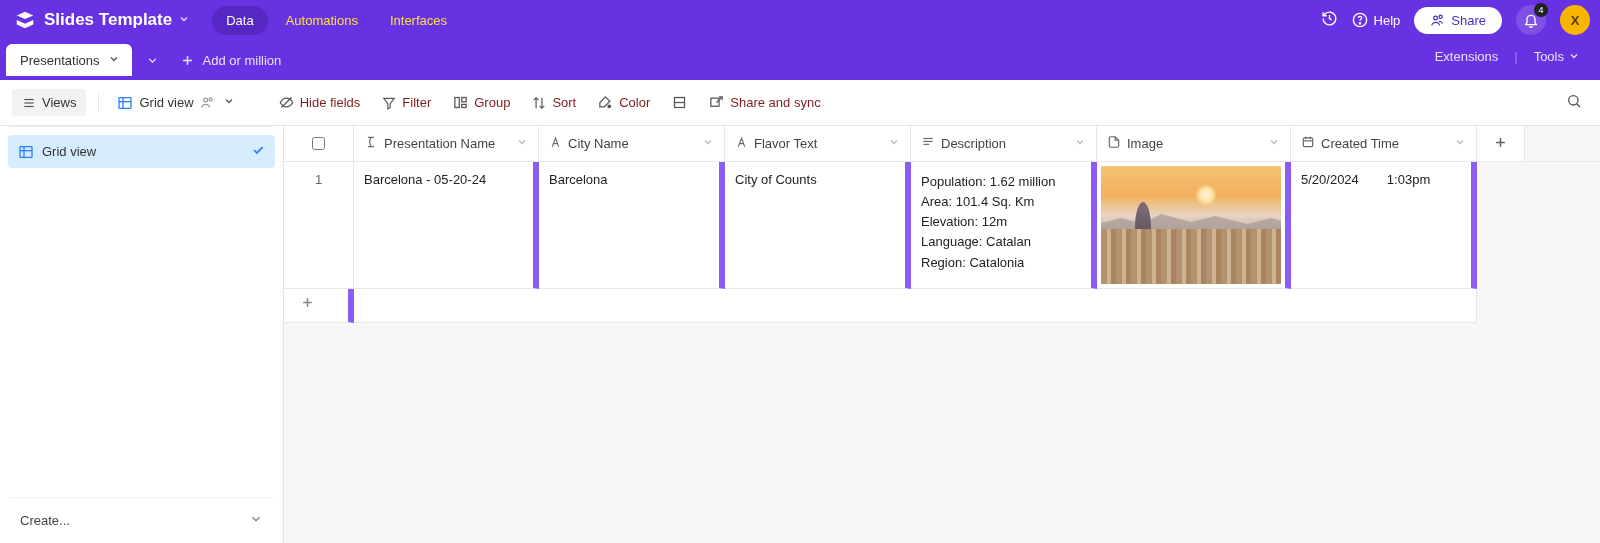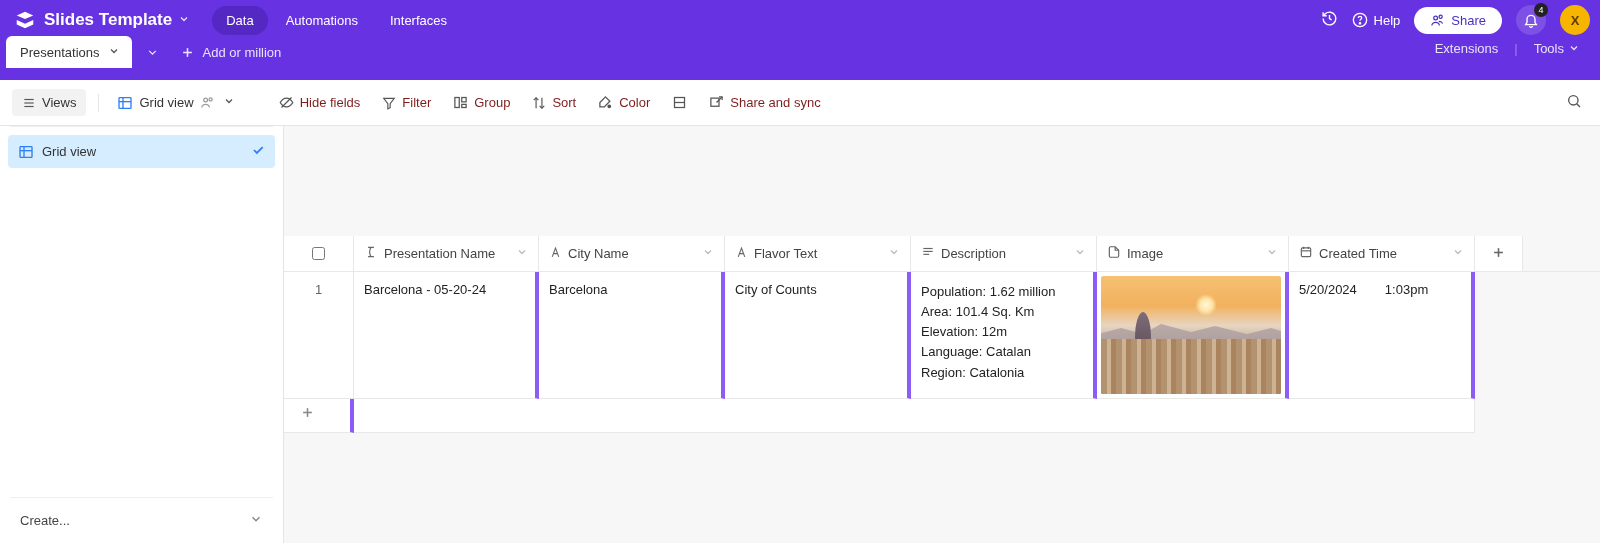--- a/index.html
+++ b/index.html
@@ -5,32 +5,32 @@
   * { box-sizing: border-box; margin: 0; padding: 0; }
   body { font-family: -apple-system, BlinkMacSystemFont, "Segoe UI", Helvetica, Arial, sans-serif; font-size: 13px; color: #333; background: #fff; width: 1600px; height: 543px; overflow: hidden; }
 
   
   .topbar { background: #6733e2; height: 40px; display: flex; align-items: center; padding: 0 10px 0 14px; color: #fff; }
   .logo-icon svg { display: block; }
   .base-name { font-size: 17px; font-weight: 600; margin-left: 8px; display: flex; align-items: center; }
   .base-name .caret { margin-left: 6px; opacity: .85; }
 
   .top-nav { display: flex; margin-left: 22px; gap: 4px; }
-  .top-nav-item { padding: 7px 14px; border-radius: 16px; font-size: 13px; cursor: pointer; color: #ffffff; }
+  .top-nav-item { padding: 7px 14px; border-radius: 16px; font-size: 13px; cursor: pointer; color: #fde047; }
   .top-nav-item.active { background: #5528c4; color: #fff; }
 
   .topbar-right { margin-left: auto; display: flex; align-items: center; gap: 14px; }
   .icon-btn { display: flex; align-items: center; gap: 6px; cursor: pointer; color: #fff; font-size: 13px; }
   .share-btn { background: #fff; color: #4b2fc2; padding: 6px 16px; border-radius: 16px; font-weight: 500; display: flex; align-items: center; gap: 6px; cursor: pointer; }
   .notif-btn { position: relative; width: 30px; height: 30px; border-radius: 50%; background: rgba(255,255,255,.15); display: flex; align-items: center; justify-content: center; cursor: pointer; }
   .notif-badge { position: absolute; top: -2px; right: -2px; background: #222; color: #fff; font-size: 9px; border-radius: 50%; width: 14px; height: 14px; display: flex; align-items: center; justify-content: center; }
   .avatar { width: 30px; height: 30px; border-radius: 50%; background: #f7b500; color: #5a3b00; display: flex; align-items: center; justify-content: center; font-weight: 600; font-size: 13px; cursor: pointer; }
 
   
-  .tablebar { background: #6733e2; height: 40px; display: flex; align-items: flex-end; padding: 0 10px 12px 6px; }
+  .tablebar { background: #6733e2; height: 40px; display: flex; align-items: flex-end; padding: 0 10px 4px 6px; }
   .table-tab { background: #fff; color: #333; height: 32px; padding: 0 12px 0 14px; border-radius: 6px 6px 0 0; display: flex; align-items: center; gap: 8px; font-size: 13px; font-weight: 500; cursor: pointer; }
   .table-tab .caret { color: #555; }
   .tab-caret-btn { width: 30px; height: 32px; display: flex; align-items: center; justify-content: center; color: #e9e2fb; cursor: pointer; margin-left: 6px; }
   .add-table { display: flex; align-items: center; gap: 8px; color: #e9e2fb; font-size: 13px; margin-left: 12px; cursor: pointer; height: 32px; }
 
   .tablebar-right { margin-left: auto; display: flex; align-items: center; gap: 6px; color: #e9e2fb; font-size: 13px; height: 40px; }
   .tablebar-right .tb-link { padding: 6px 10px; cursor: pointer; display: flex; align-items: center; gap: 4px; }
   .tablebar-right .sep { color: rgba(255,255,255,.35); }
 
   
@@ -59,31 +59,31 @@
   .view-item.active { background: #d6ecff; }
   .view-item svg { color: #2d7ff9; }
   .view-item .check { margin-left: auto; color: #2d7ff9; }
 
   .sidebar-spacer { flex: 1; }
   .side-sep2 { height: 1px; background: #eee; margin: 0 10px; }
   .create-row { padding: 14px 20px; display: flex; align-items: center; color: #444; cursor: pointer; }
   .create-row .caret { margin-left: auto; color: #888; }
 
   
-  .grid-area { flex: 1; display: flex; flex-direction: column; background:#f7f7f7;justify-content:center; }
+  .grid-area { flex: 1; display: flex; flex-direction: column; background:#f7f7f7; }
   .grid-table { border-collapse: separate; border-spacing: 0; table-layout: fixed; background:#fff; }
   .grid-head th { background: #fff; border-bottom: 1px solid #e8e8e8; border-right: 1px solid #e8e8e8; font-weight: 400; color: #444; text-align: left; padding: 0 10px; height: 36px; font-size: 13px; }
   .grid-head th .hcell { display: flex; align-items: center; gap: 6px; width: 100%; }
   .grid-head th .fcaret { margin-left: auto; color: #bbb; cursor:pointer; }
   .grid-head th.addcol { text-align: center; color: #666; cursor: pointer; }
   .grid-head th.cb { width: 70px; text-align: center; }
   .grid-head th.cb input { transform: translateY(1px); }
   .grid-head th.last { border-right: none; background:#f7f7f7; border-bottom:1px solid #e8e8e8; }
 
-  .grid-body td { border-bottom: 1px solid #e8e8e8; border-right: 4px solid #8b5cf6; padding: 10px; vertical-align: top; font-size: 13px; color: #222; }
+  .grid-body td { border-bottom: 1px solid #e8e8e8; border-right: 6px solid #8b5cf6; padding: 10px; vertical-align: top; font-size: 13px; color: #222; }
   .grid-body td.rownum { width: 70px; text-align: center; color: #666; border-right:1px solid #e8e8e8; }
   .grid-body td.row-add { text-align:left; color:#888; cursor:pointer; height:34px; padding:6px 10px; }
   .grid-body td.blank { background:#f7f7f7; border:none; }
   .grid-body td.created { white-space: nowrap; }
   .grid-body td.created .d { display:inline-block; margin-right: 28px; }
 
   .desc-lines { line-height: 1.55; }
   .img-thumb { width: 180px; height: 118px; border-radius: 2px; background:
       linear-gradient(180deg, #f5c173 0%, #f2b15e 25%, #e7d5c1 42%, #c6b5a8 55%, #b79f8a 65%, #a58970 80%, #8f765f 100%);
       position: relative; overflow:hidden; }

